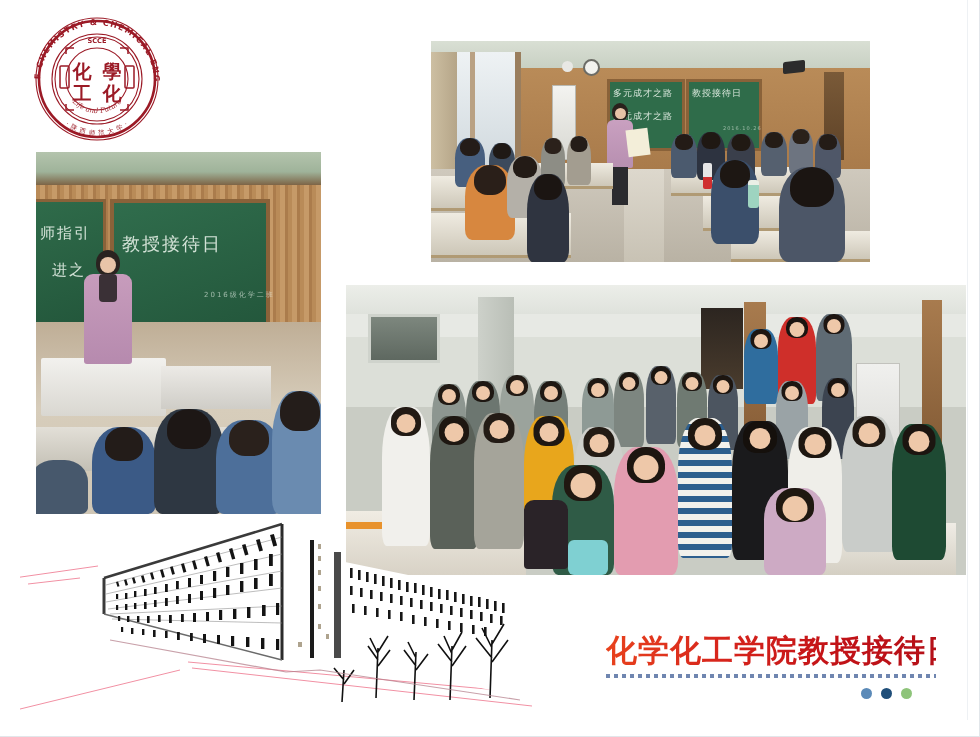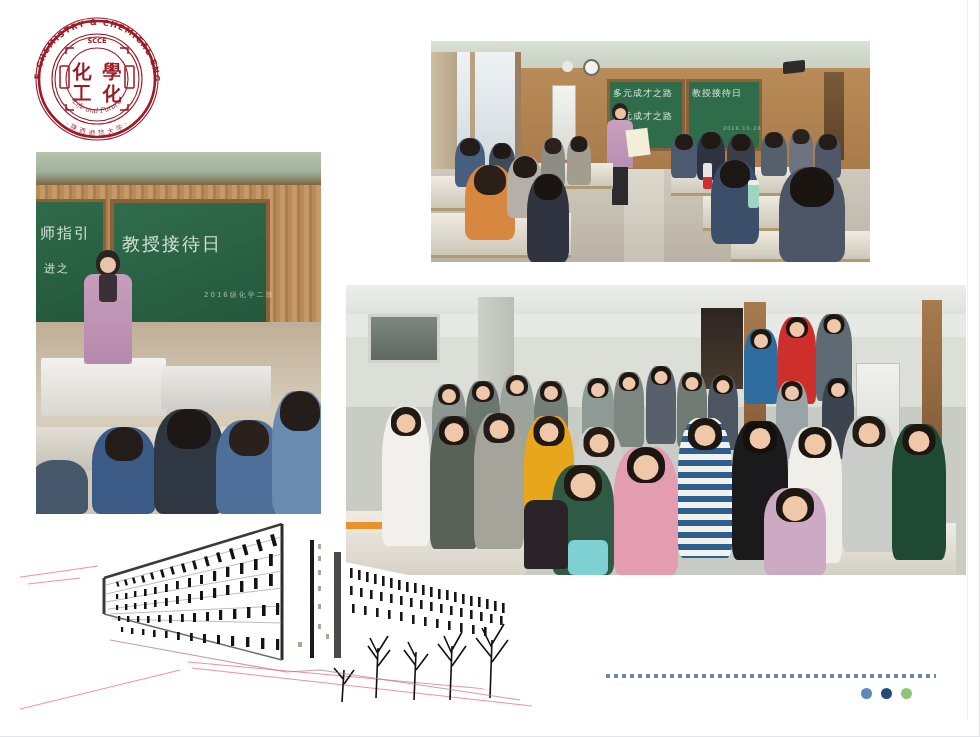--- a/index.html
+++ b/index.html
@@ -64,21 +64,21 @@
   #photo-classroom-left .board-b {
     position:absolute; left:74px; top:13%; width:160px; height:40%;
     background:linear-gradient(160deg,#37745234,#22553a), #2e6b4b;
     border:4px solid #8a6239;
   }
   #photo-classroom-left .chalk {
     position:absolute; color:#e9f3ea; font-size:17px; letter-spacing:2px;
     opacity:.88; font-family:"DejaVu Sans", sans-serif;
   }
   #photo-classroom-left .chalk.c1 { left:4px; top:20%; font-size:15px; }
-  #photo-classroom-left .chalk.c2 { left:8px; top:30%; font-size:11px; }
+  #photo-classroom-left .chalk.c2 { left:16px; top:30%; font-size:15px; }
   #photo-classroom-left .chalk.c3 { left:86px; top:22%; font-size:18px; }
   #photo-classroom-left .chalk.c4 { left:168px; top:38%; font-size:7px; opacity:.6; }
   #photo-classroom-left .lower {
     position:absolute; left:0; top:47%; width:100%; height:53%;
     background:linear-gradient(180deg,#bfae96,#d7cdbb 45%,#cfc6b5);
   }
   #photo-classroom-left .desk1 {
     position:absolute; left:5px; top:57%; width:125px; height:16%;
     background:linear-gradient(180deg,#f2f1ee,#d9d7d1);
     border-radius:2px;
@@ -804,20 +804,21 @@
         <path d="M430,180 L432,126 M432,142 L418,124 M432,146 L446,126 M432,134 L424,116 M432,130 L442,112"></path>
         <path d="M470,178 L472,120 M472,138 L456,118 M472,142 L488,120 M472,128 L462,108 M472,124 L484,104"></path>
         <path d="M322,182 L324,150 M324,160 L314,148 M324,164 L334,150"></path>
       </g>
 
       <path d="M90,120 L266,152 L300,150 L500,180" stroke="#b5808c" stroke-width="1.2" fill="none" opacity=".75"></path>
     </svg>
   </div>
 
   <div class="title-block">
+    <div class="title-text">化学化工学院教授接待日</div>
     <div class="dotted-rule"></div>
     <div class="dots-row">
       <span class="dot a"></span>
       <span class="dot b"></span>
       <span class="dot c"></span>
     </div>
   </div>
 
   <div class="frame-right"></div>
   <div class="frame-inner-right"></div>

